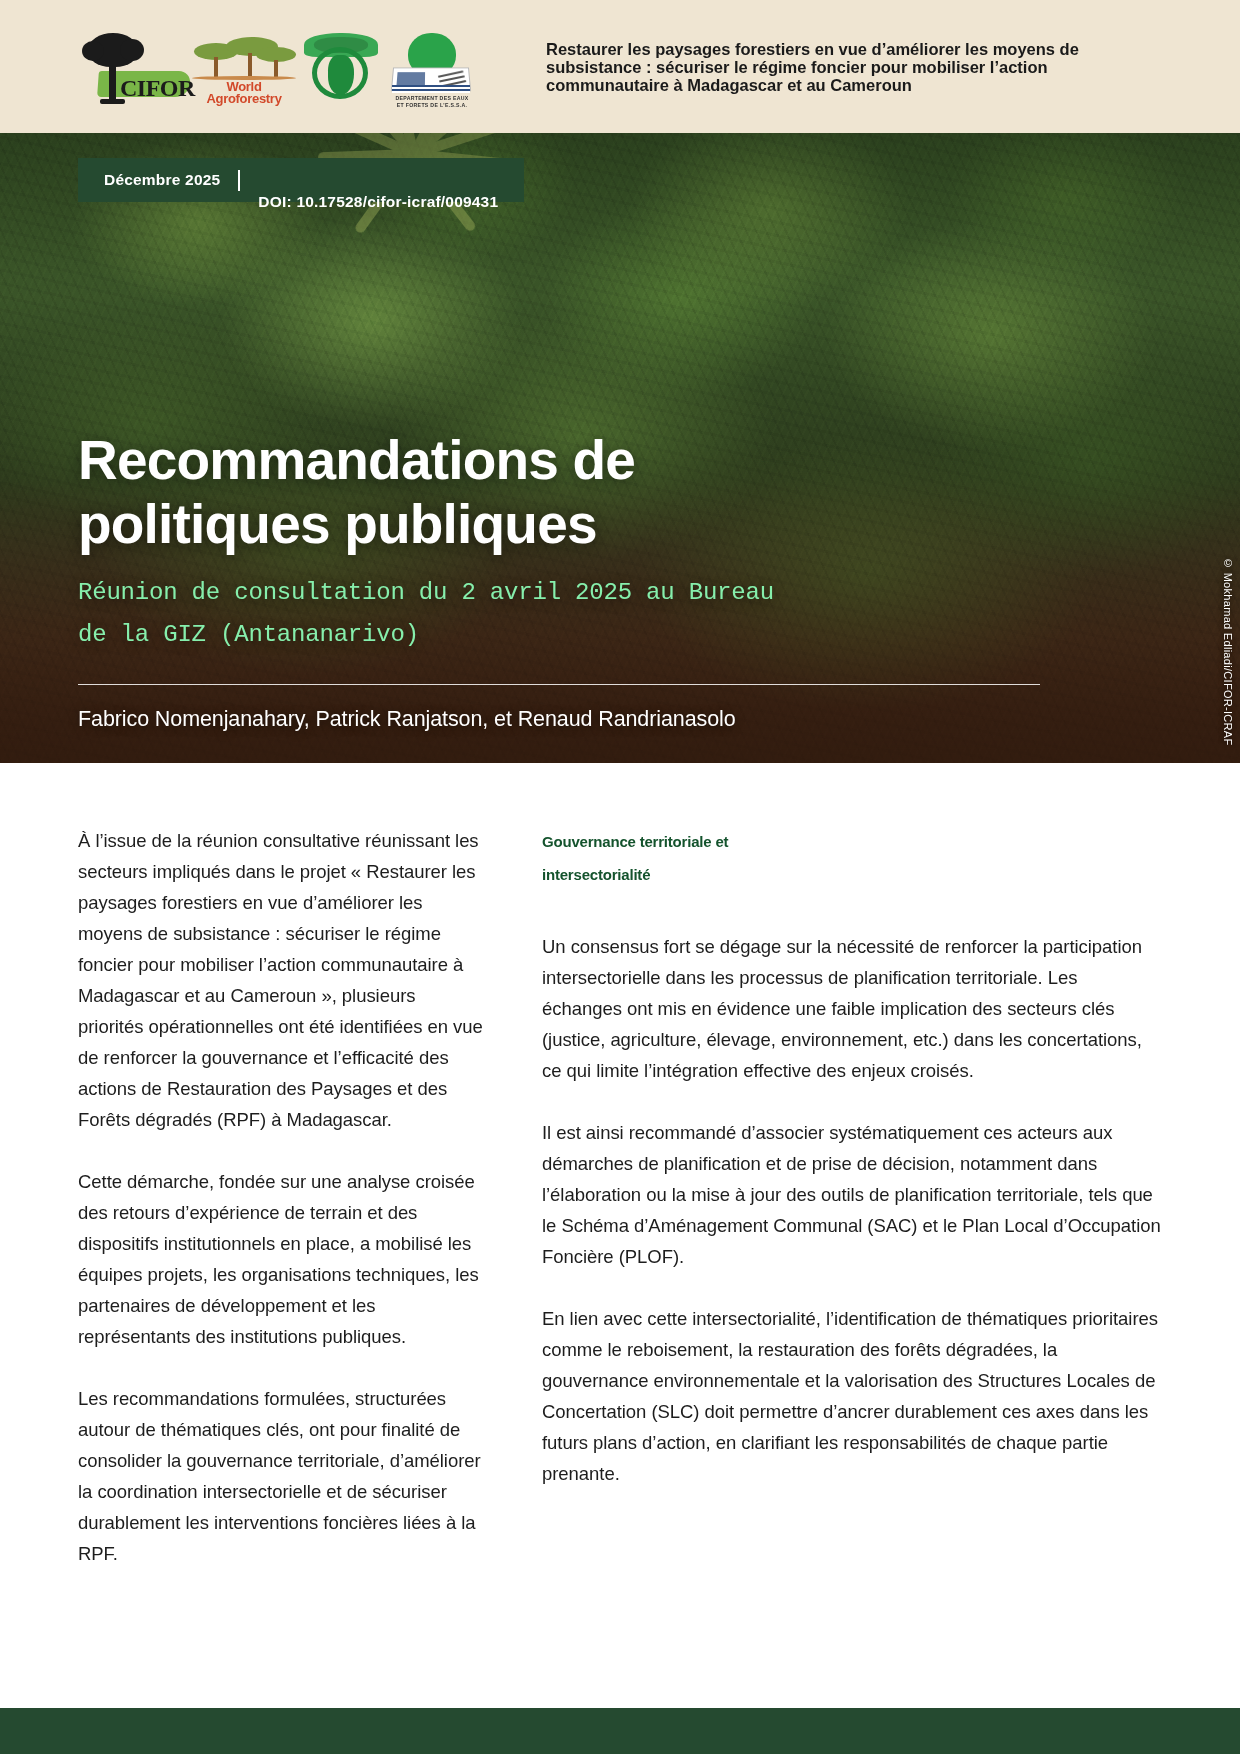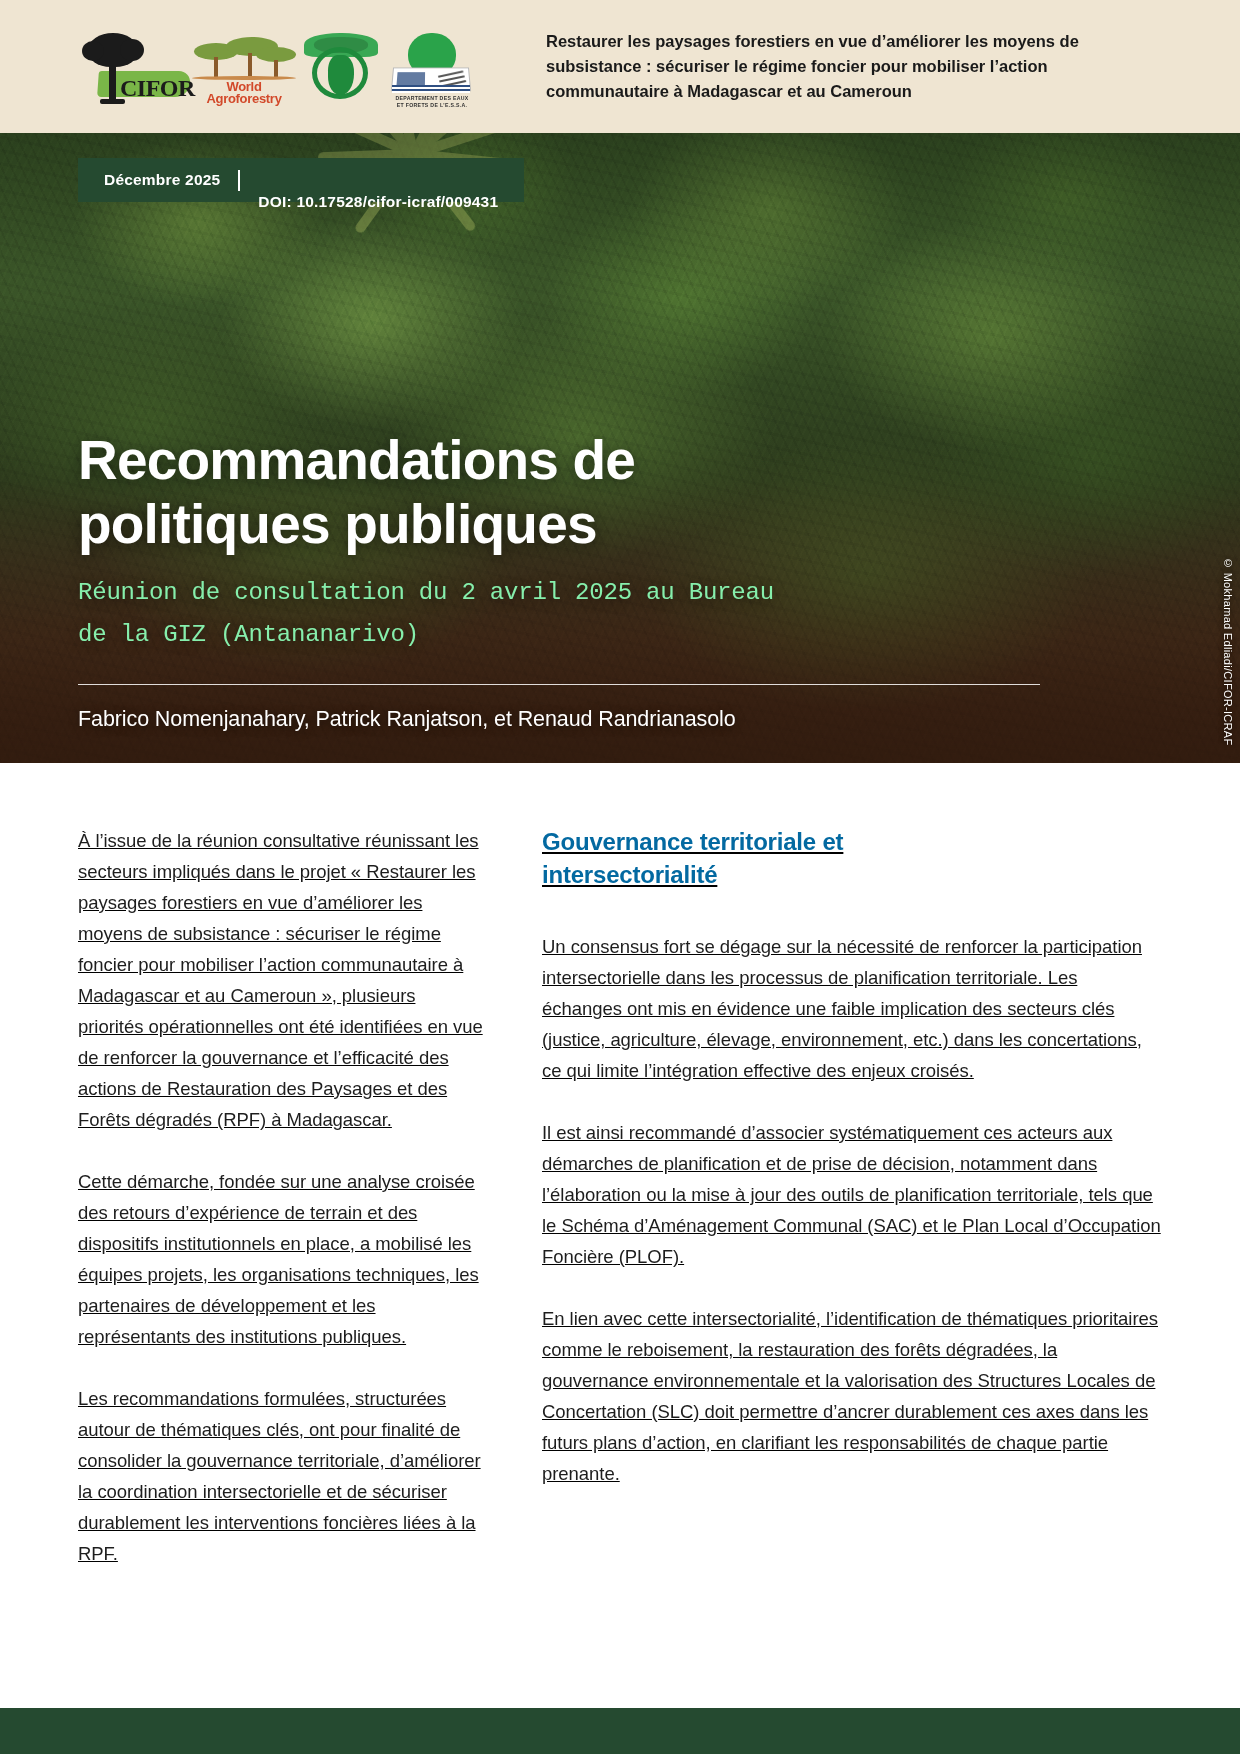--- a/index.html
+++ b/index.html
@@ -161,21 +161,21 @@
     position:absolute; left:0; top:62px; width:96px;
     text-align:center; color:#333; font-weight:700;
     font-size:5.2px; line-height:7px; letter-spacing:.3px;
   }
 
   .header-title {
     margin-left: 66px;
     max-width: 560px;
     font-size: 16.5px;
     font-weight: 700;
-    line-height: 25px;
+    line-height: 18px;
     color: #1a1a1a;
   }
 
   
   .hero {
     position: relative;
     height: 630px;
     overflow: hidden;
     background: #2e4a22;
   }
@@ -327,27 +327,27 @@
     writing-mode: vertical-rl;
     text-shadow: 0 1px 5px rgba(0,0,0,.7);
   }
 
   
   .body {
     display: flex;
     gap: 58px;
     padding: 62px 78px 0 78px;
   }
-  .col { width: 100%; text-decoration: underline; }
+  .col { width: 100%; }
   .col-left  { flex: 0 0 406px; }
   .col-right { flex: 1 1 auto; }
 
   .section-heading {
-    color: #0369a1;
-    font-size: 24px;
+    color: #14532d;
+    font-size: 15px;
     font-weight: 700;
     line-height: 33px;
     letter-spacing: -0.2px;
     margin-bottom: 40px;
     white-space: pre-line;
   }
 
   p.para {
     color: #1d1d1d;
     font-size: 18.5px;

